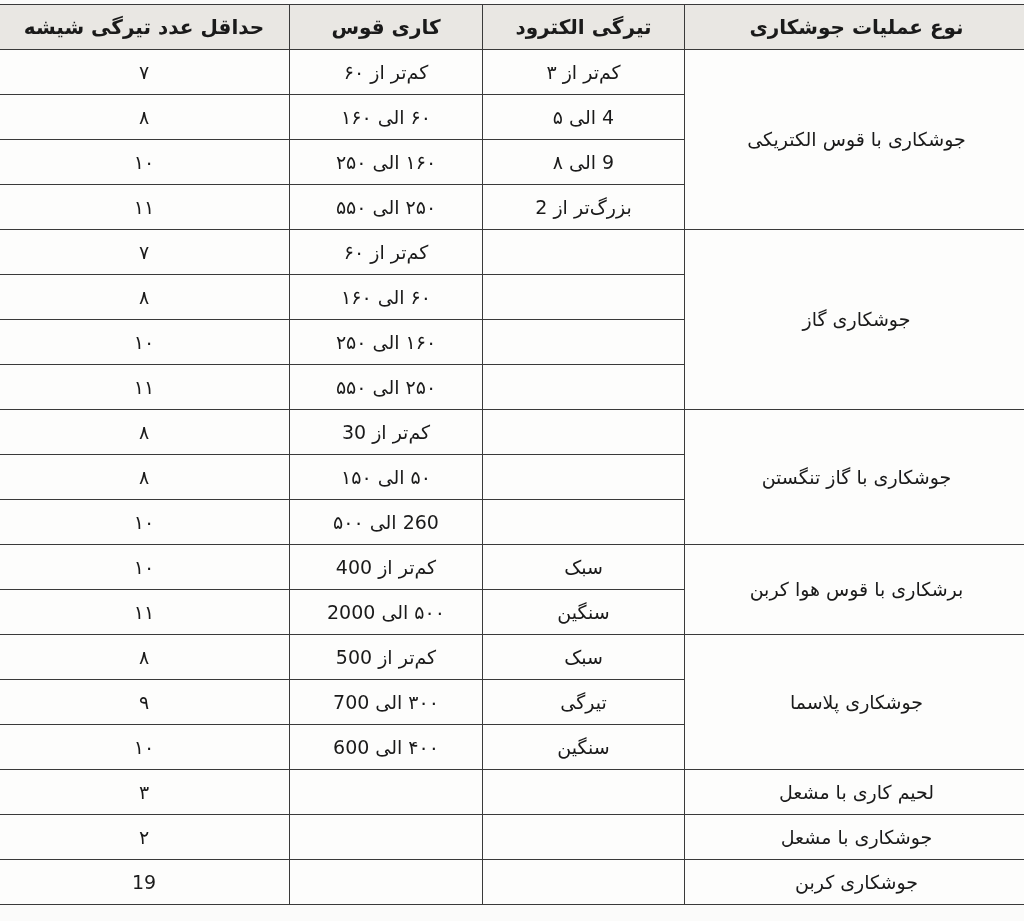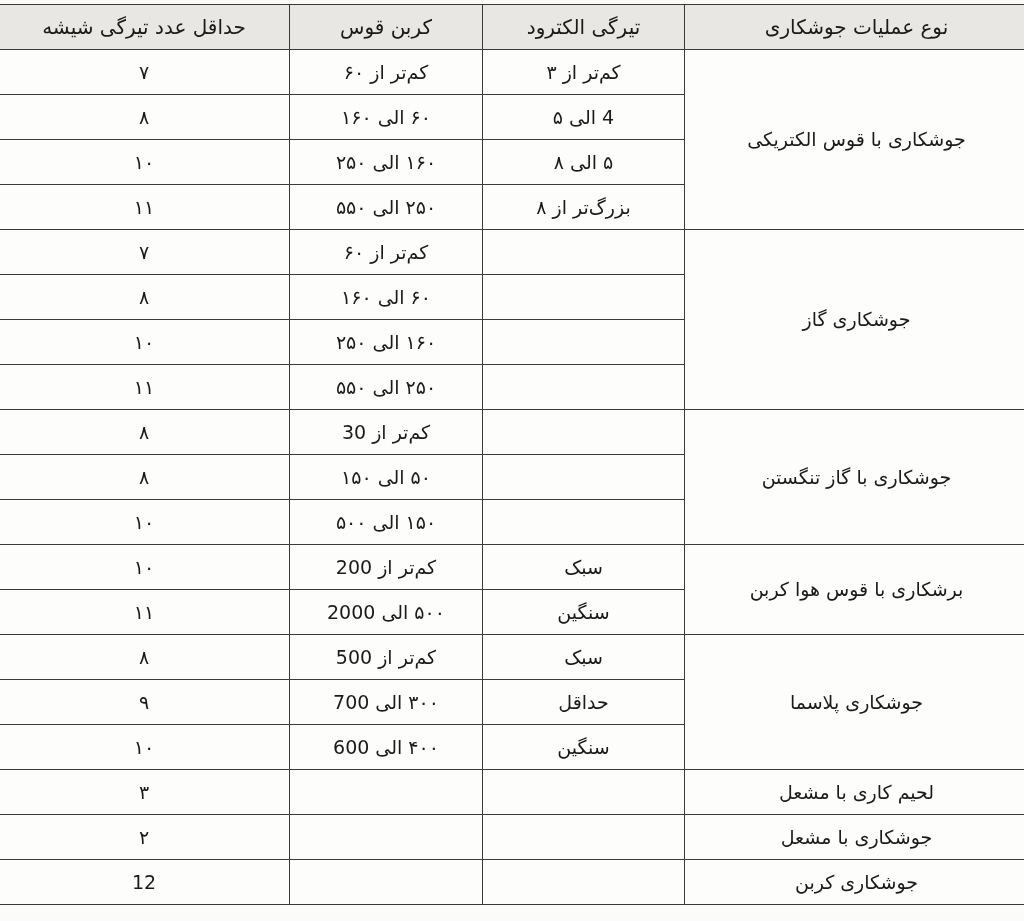--- a/index.html
+++ b/index.html
@@ -32,21 +32,21 @@
   table.weld th, table.weld td {
     border: 1.5px solid #3a3a3a;
     text-align: center;
     vertical-align: middle;
     padding: 0;
     font-size: 19px;
     line-height: 1;
   }
   table.weld th {
     height: 44px;
-    font-weight: normal;
+    font-weight: bold;
     font-size: 20px;
     background: #e9e7e3;
   }
   table.weld td {
     height: 44px;
     background: #fdfdfc;
   }
   col.c-type  { width: 344px; }
   col.c-size  { width: 202px; }
   col.c-arc   { width: 193px; }
@@ -62,44 +62,44 @@
     <colgroup>
       <col class="c-type">
       <col class="c-size">
       <col class="c-arc">
       <col class="c-shade">
     </colgroup>
     <thead>
       <tr>
         <th>نوع عملیات جوشکاری</th>
         <th>تیرگی الکترود</th>
-        <th>کربن قوس</th>
+        <th>کاری قوس</th>
         <th>حداقل عدد تیرگی شیشه</th>
       </tr>
     </thead>
     <tbody>
 
       <tr>
         <td rowspan="4" class="type-cell">جوشکاری با قوس الکتریکی</td>
         <td>کم‌تر از ۳</td>
         <td>کم‌تر از ۶۰</td>
         <td class="shade-cell">۷</td>
       </tr>
       <tr>
         <td>4 الی ۵</td>
         <td>۶۰ الی ۱۶۰</td>
         <td class="shade-cell">۸</td>
       </tr>
       <tr>
-        <td>۵ الی ۸</td>
+        <td>9 الی ۸</td>
         <td>۱۶۰ الی ۲۵۰</td>
         <td class="shade-cell">۱۰</td>
       </tr>
       <tr>
-        <td>بزرگ‌تر از ۸</td>
+        <td>بزرگ‌تر از 2</td>
         <td>۲۵۰ الی ۵۵۰</td>
         <td class="shade-cell">۱۱</td>
       </tr>
 
       <tr>
         <td rowspan="4" class="type-cell">جوشکاری گاز</td>
         <td></td>
         <td>کم‌تر از ۶۰</td>
         <td class="shade-cell">۷</td>
       </tr>
@@ -125,44 +125,44 @@
         <td>کم‌تر از 30</td>
         <td class="shade-cell">۸</td>
       </tr>
       <tr>
         <td></td>
         <td>۵۰ الی ۱۵۰</td>
         <td class="shade-cell">۸</td>
       </tr>
       <tr>
         <td></td>
-        <td>۱۵۰ الی ۵۰۰</td>
+        <td>260 الی ۵۰۰</td>
         <td class="shade-cell">۱۰</td>
       </tr>
 
       <tr>
         <td rowspan="2" class="type-cell">برشکاری با قوس هوا کربن</td>
         <td>سبک</td>
-        <td>کم‌تر از 200</td>
+        <td>کم‌تر از 400</td>
         <td class="shade-cell">۱۰</td>
       </tr>
       <tr>
         <td>سنگین</td>
         <td>۵۰۰ الی 2000</td>
         <td class="shade-cell">۱۱</td>
       </tr>
 
       <tr>
         <td rowspan="3" class="type-cell">جوشکاری پلاسما</td>
         <td>سبک</td>
         <td>کم‌تر از 500</td>
         <td class="shade-cell">۸</td>
       </tr>
       <tr>
-        <td>حداقل</td>
+        <td>تیرگی</td>
         <td>۳۰۰ الی 700</td>
         <td class="shade-cell">۹</td>
       </tr>
       <tr>
         <td>سنگین</td>
         <td>۴۰۰ الی 600</td>
         <td class="shade-cell">۱۰</td>
       </tr>
 
       <tr>
@@ -176,17 +176,17 @@
         <td class="type-cell">جوشکاری با مشعل</td>
         <td></td>
         <td></td>
         <td class="shade-cell">۲</td>
       </tr>
 
       <tr>
         <td class="type-cell">جوشکاری کربن</td>
         <td></td>
         <td></td>
-        <td class="shade-cell">12</td>
+        <td class="shade-cell">19</td>
       </tr>
     </tbody>
   </table>
 </div>
 
 </body></html>

